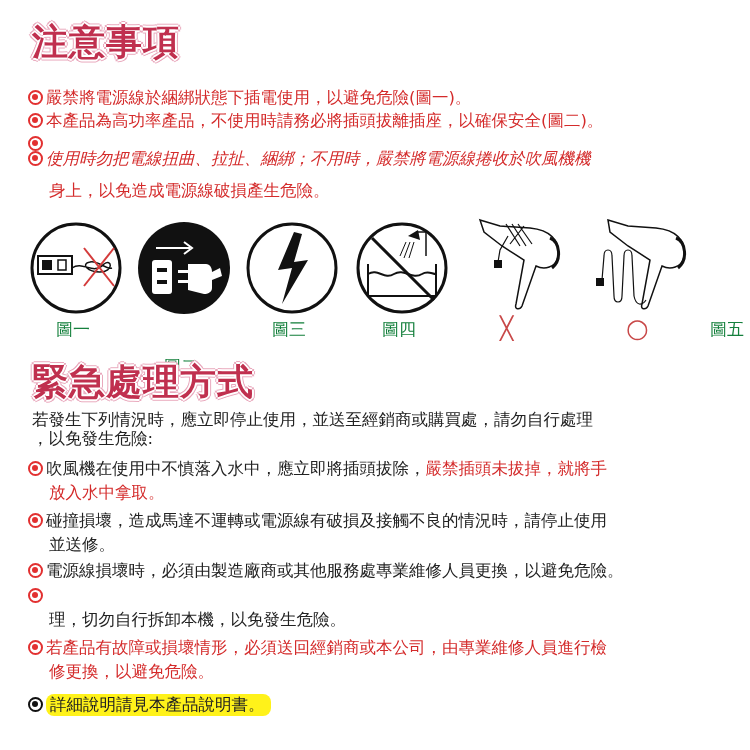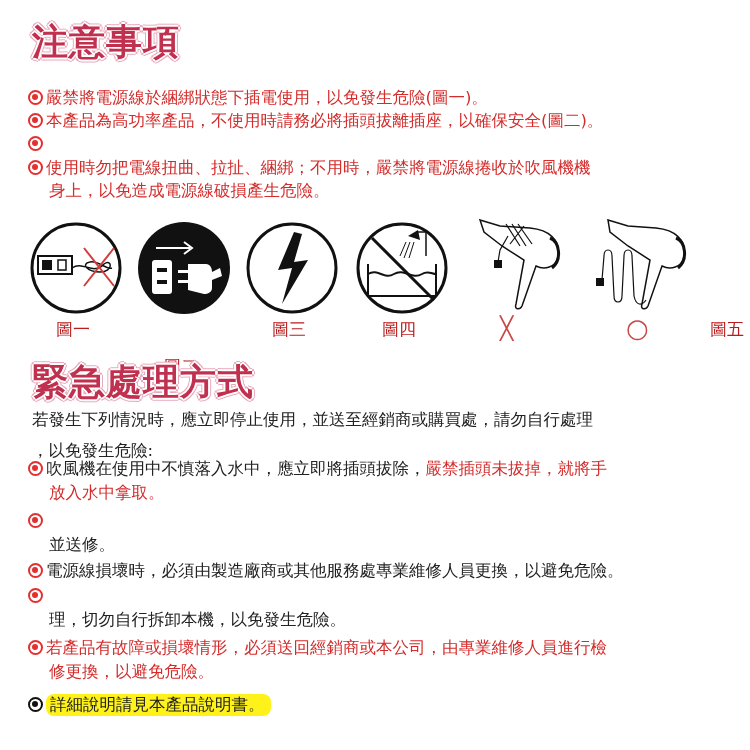--- a/index.html
+++ b/index.html
@@ -15,38 +15,38 @@
   .dark { color:#222; }
   .bullet { display:inline-block; width:15px; height:15px; border-radius:50%;
             box-sizing:border-box; border:2.5px solid #e23030; position:relative;
             vertical-align:-2px; margin-right:3px; }
   .bullet::after { content:""; position:absolute; left:2px; top:2px; width:6px; height:6px;
             border-radius:50%; background:#e23030; }
   .bullet.black { border-color:#111; }
   .bullet.black::after { background:#111; }
   .indent { padding-left:21px; }
   .fig { position:absolute; }
-  .fig-label { position:absolute; font-size:17px; color:#b91c1c; }
+  .fig-label { position:absolute; font-size:17px; color:#15803d; }
   .highlight { background:#fff21a; border-radius:8px; padding:1px 6px 2px 4px; }
 </style>
 </head>
 <body>
 
 <div class="section-title" style="top:18px;">注意事項</div>
 
 <div class="line red" style="top:87px;">
-  <span class="bullet"></span><span>嚴禁將電源線於綑綁狀態下插電使用，以免發生危險(圖一)。</span>
+  <span class="bullet"></span><span>嚴禁將電源線於綑綁狀態下插電使用，以避免危險(圖一)。</span>
 </div>
 <div class="line red" style="top:110px;">
   <span class="bullet"></span><span>本產品為高功率產品，不使用時請務必將插頭拔離插座，以確保安全(圖二)。</span>
 </div>
 <div class="line red" style="top:133px;">
   <span class="bullet"></span>
 </div>
-<div class="line red" style="top:157px;">
+<div class="line red" style="top:148px;font-style:italic;">
   <span class="bullet"></span><span>使用時勿把電線扭曲、拉扯、綑綁；</span><span>不用時，嚴禁將電源線捲收於吹風機機</span>
 </div>
 <div class="line red indent" style="top:180px;">
   <span>身上，以免造成電源線破損產生危險。</span>
 </div>
 
 <svg class="fig" style="left:28px;top:220px;" width="96" height="96" viewBox="0 0 96 96">
   <circle cx="48" cy="48" r="44" fill="#fff" stroke="#111" stroke-width="3"></circle>
   <rect x="10" y="36" width="34" height="18" fill="#fff" stroke="#111" stroke-width="2"></rect>
   <rect x="14" y="40" width="10" height="10" fill="#111"></rect>
@@ -102,33 +102,33 @@
 </svg>
 <div class="fig-label red" style="left:500px;top:316px;font-size:22px;color:#c84848;">╳</div>
 <div class="fig-label red" style="left:626px;top:313px;font-size:26px;color:#c84848;">○</div>
 <div class="fig-label" style="left:678px;top:318px;margin-left:32px;">圖五</div>
 
 <div class="section-title" style="top:358px;">緊急處理方式</div>
 
 <div class="line dark" style="left:32px;top:409px;">
   <span>若發生下列情況時，應立即停止使用，並送至經銷商或購買處，請勿自行處理</span>
 </div>
-<div class="line dark" style="left:32px;top:440px;">
+<div class="line dark" style="left:32px;top:428px;">
   <span>，以免發生危險:</span>
 </div>
 
 <div class="line dark" style="top:458px;">
   <span class="bullet"></span><span>吹風機在使用中不慎落入水中，應立即將插頭拔除，</span><span class="red">嚴禁插頭未拔掉，就將手</span>
 </div>
 <div class="line red indent" style="top:482px;">
   <span>放入水中拿取。</span>
 </div>
 
 <div class="line dark" style="top:510px;">
-  <span class="bullet"></span>
+  <span class="bullet"></span><span>碰撞損壞，造成馬達不運轉或電源線有破損及接觸不良的情況時，請停止使用</span>
 </div>
 <div class="line dark indent" style="top:534px;">
   <span>並送修。</span>
 </div>
 
 <div class="line dark" style="top:560px;">
   <span class="bullet"></span><span>電源線損壞時，必須由製造廠商或其他服務處專業維修人員更換，以避免危險。</span>
 </div>
 
 <div class="line dark" style="top:585px;">

